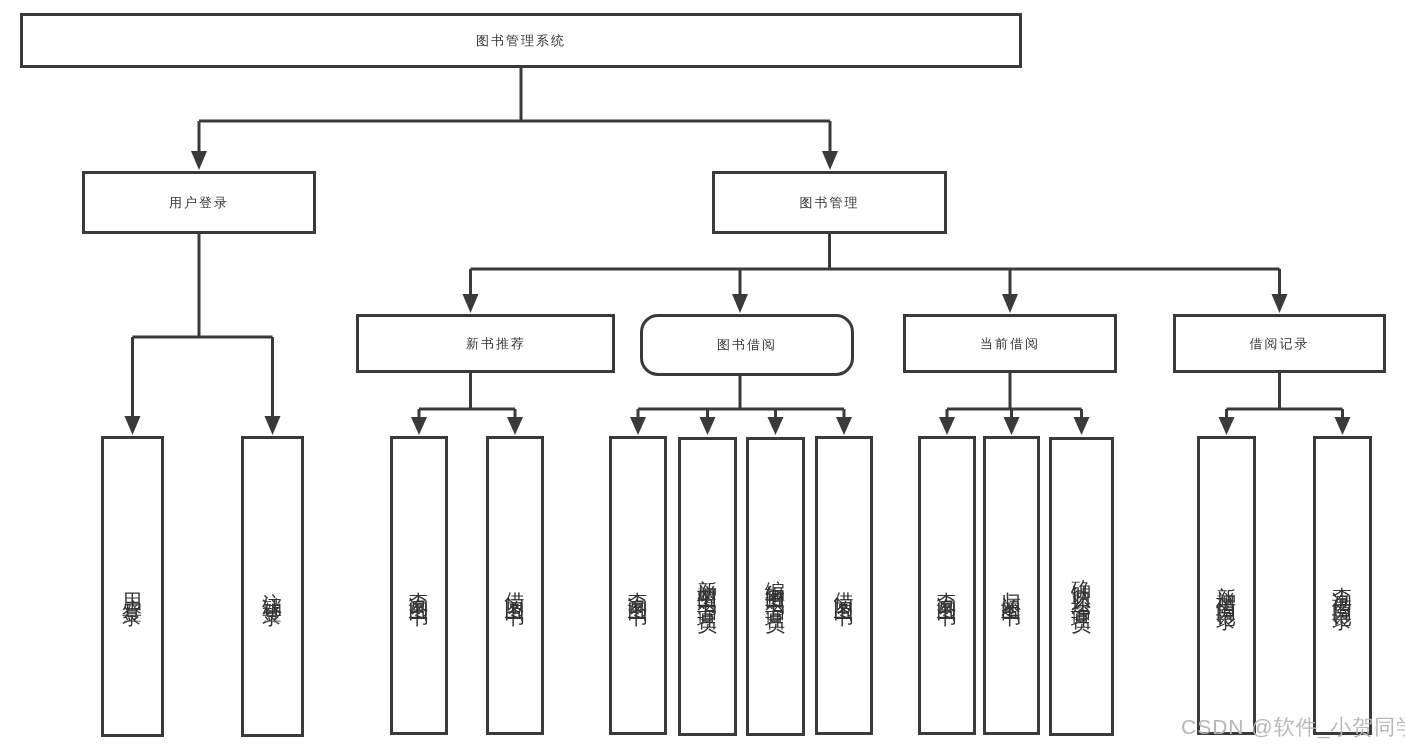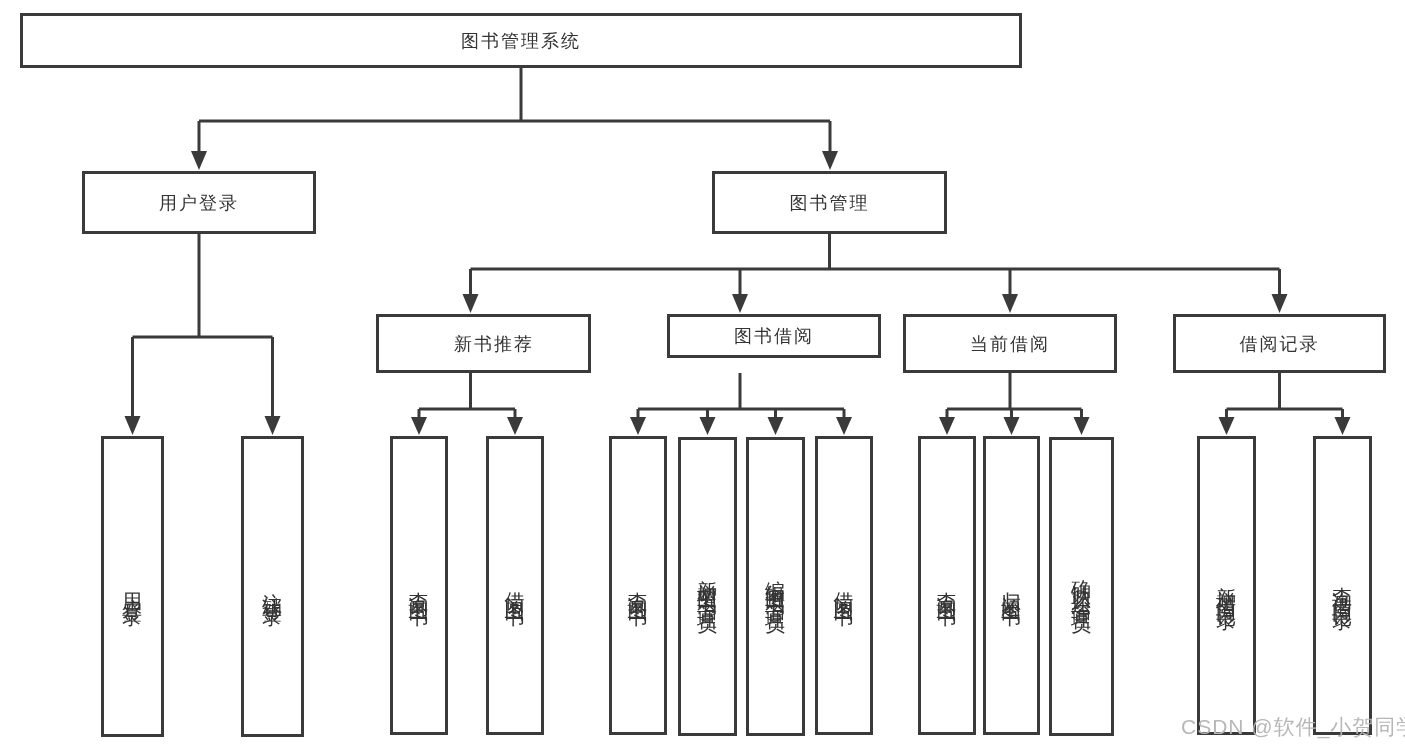--- a/index.html
+++ b/index.html
@@ -20,21 +20,21 @@
   .box{
     position:absolute;
     box-sizing:border-box;
     border:3px solid var(--line);
     background:var(--bg);
     display:flex;align-items:center;justify-content:center;
     color:var(--text);
     z-index:2;
   }
   .box.h span{
-    font-size:18px;
+    font-size:13px;
     letter-spacing:2px;
     white-space:nowrap;
   }
   .box.leaf span{
     writing-mode:vertical-rl;
     text-orientation:mixed;
     font-size:20px;
     letter-spacing:5px;
     line-height:1.1;
     white-space:nowrap;
@@ -134,24 +134,24 @@
     <span>图书管理系统</span>
   </div>
 
   <div class="box h" style="left:82px;top:171px;width:234px;height:63px;">
     <span>用户登录</span>
   </div>
   <div class="box h" style="left:712px;top:171px;width:235px;height:63px;font-family:Liberation Serif, serif;">
     <span>图书管理</span>
   </div>
 
-  <div class="box h" style="left:376px;top:314px;width:215px;height:59px;padding-left:21px;">
+  <div class="box h" style="left:356px;top:314px;width:259px;height:59px;padding-left:21px;">
     <span>新书推荐</span>
   </div>
-  <div class="box h" style="left:667px;top:314px;width:214px;height:44px;">
+  <div class="box h" style="left:640px;top:314px;width:214px;height:62px;border-radius:18px;">
     <span>图书借阅</span>
   </div>
   <div class="box h" style="left:1173px;top:314px;width:213px;height:59px;">
     <span>借阅记录</span>
   </div>
   <div class="box h" style="left:903px;top:314px;width:214px;height:59px;">
     <span>当前借阅</span>
   </div>
 
   <div class="box leaf" style="left:101px;top:436px;width:63px;height:301px;">

